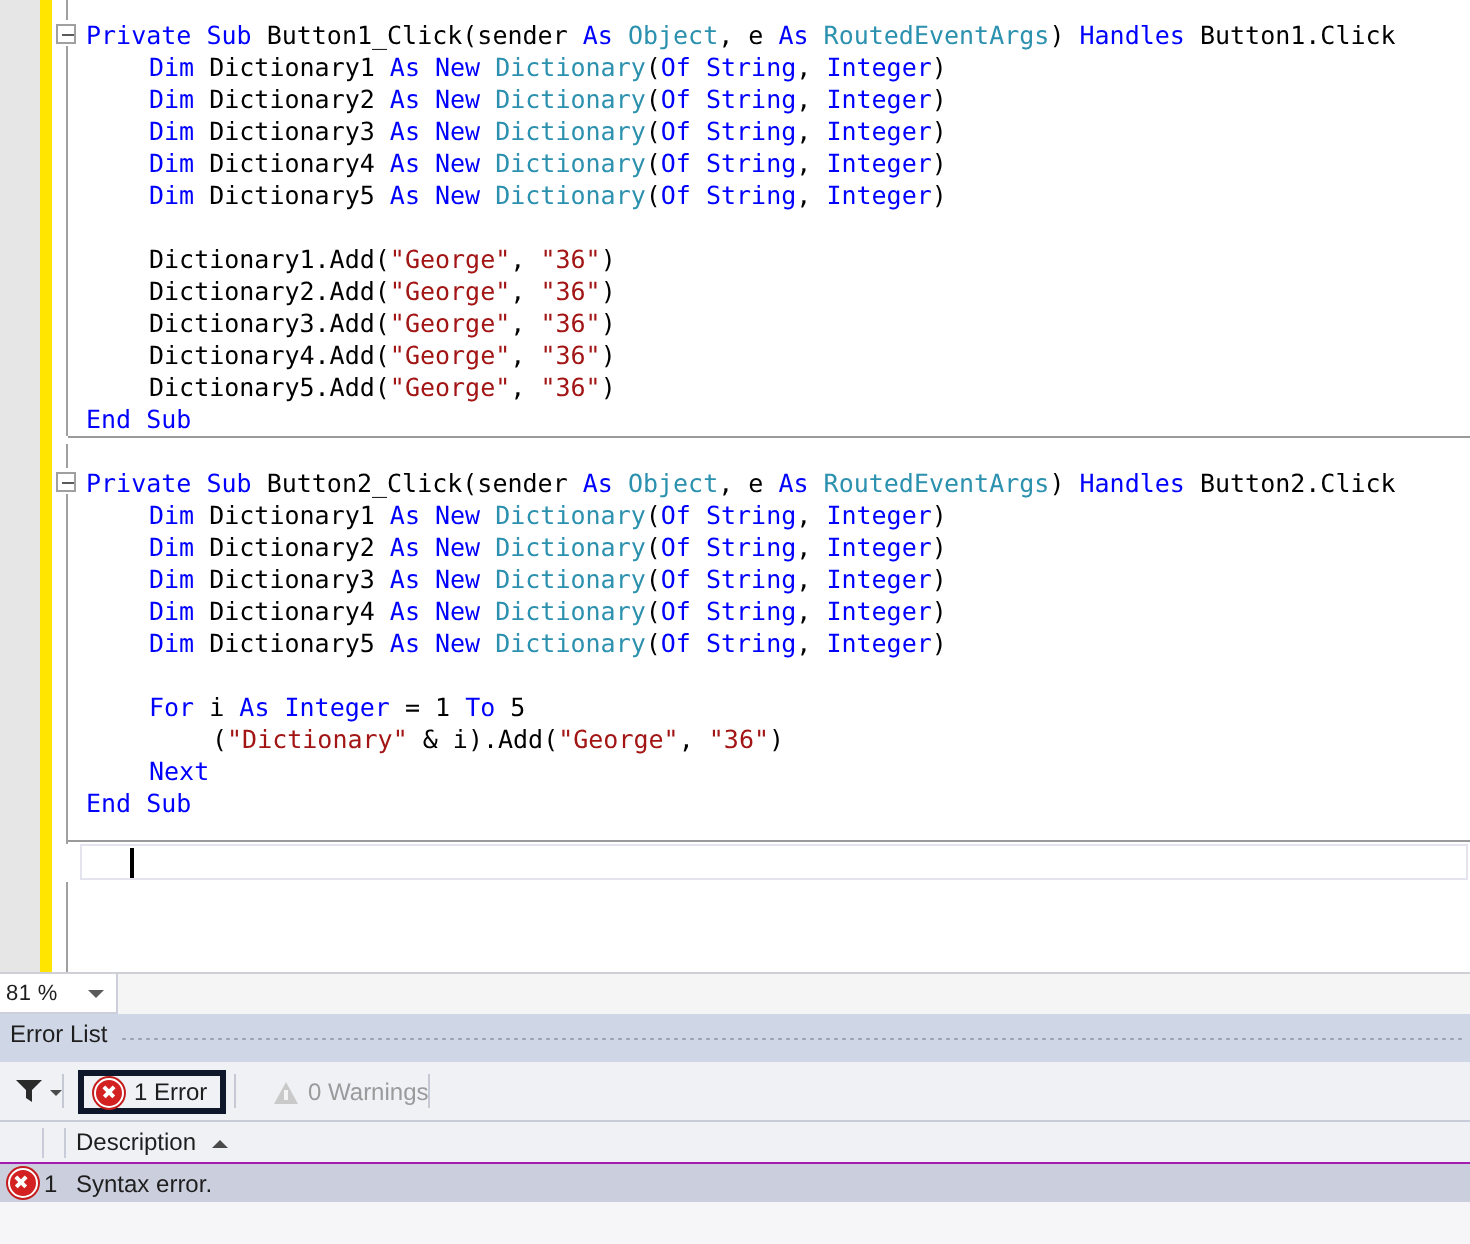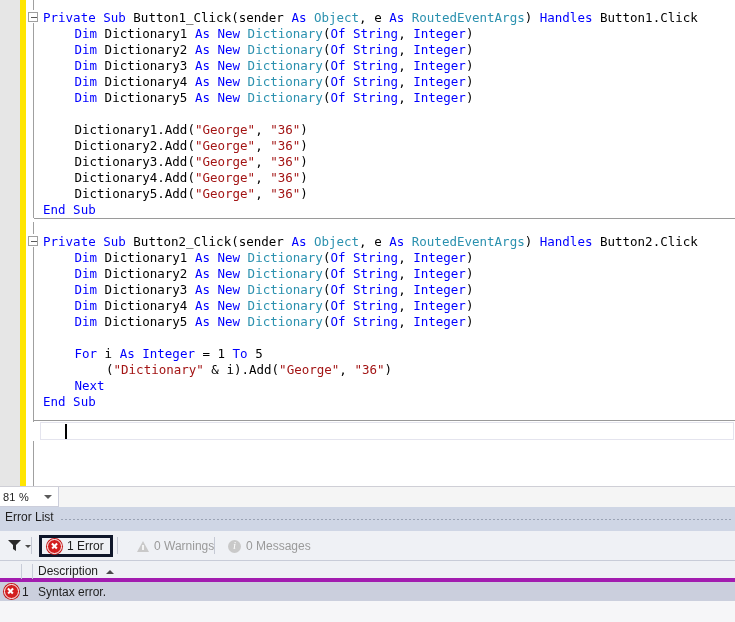--- a/index.html
+++ b/index.html
@@ -270,21 +270,21 @@
     color: #ffffff;
   }
 
   
   #grid-header {
     position: absolute;
     left: 0; top: 53px;
     width: 735px; height: 22px;
     background: #eff1f5;
     border-top: 1px solid #c8ccd8;
-    border-bottom: 4px solid #a21caf;
+    border-bottom: 1px solid #a21caf;
     box-sizing: border-box;
   }
   .hdr-cell {
     position: absolute;
     top: 0;
     height: 20px;
     display: flex;
     align-items: center;
     font-size: 12px;
     color: #1e1e1e;
@@ -399,24 +399,20 @@
 
     <div class="tb-div" style="left:117px"></div>
 
     <div class="tb-btn" id="btn-warnings" style="left:132px">
       <span class="ico-warn"></span>
       <span class="tb-label dim">0 Warnings</span>
     </div>
 
     <div class="tb-div" style="left:214px"></div>
 
-    <div class="tb-btn" id="btn-messages" style="left:223px">
-      <span class="ico-msg"></span>
-      <span class="tb-label dim">0 Messages</span>
-    </div>
   </div>
 
   <div id="grid-header">
     <div class="hdr-div" style="left:21px"></div>
     <div class="hdr-div" style="left:32px"></div>
     <div class="hdr-cell" style="left:38px">
       <span>Description</span>
     </div>
     <span id="sort-arrow"></span>
   </div>

